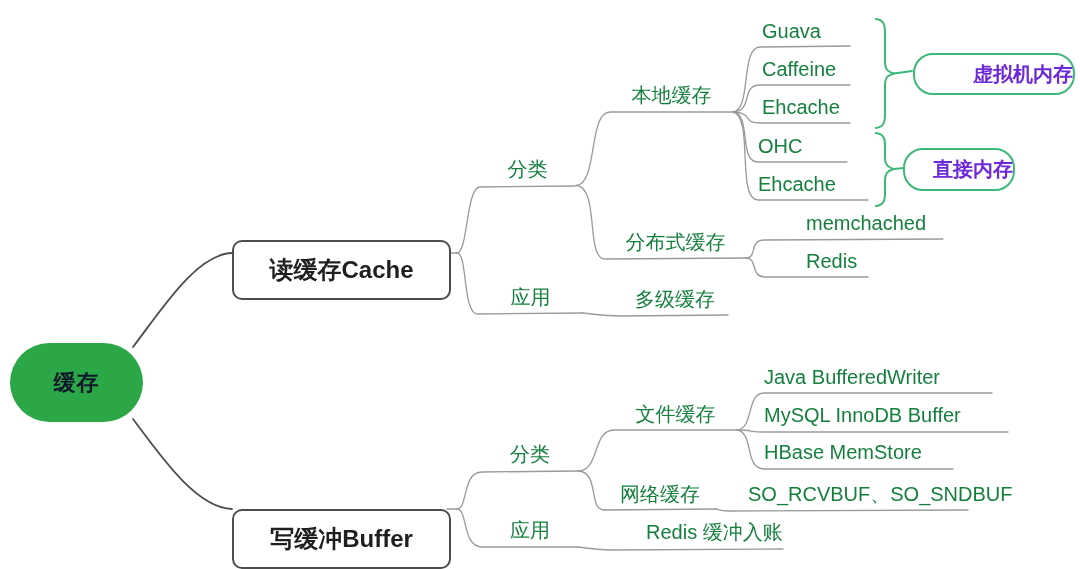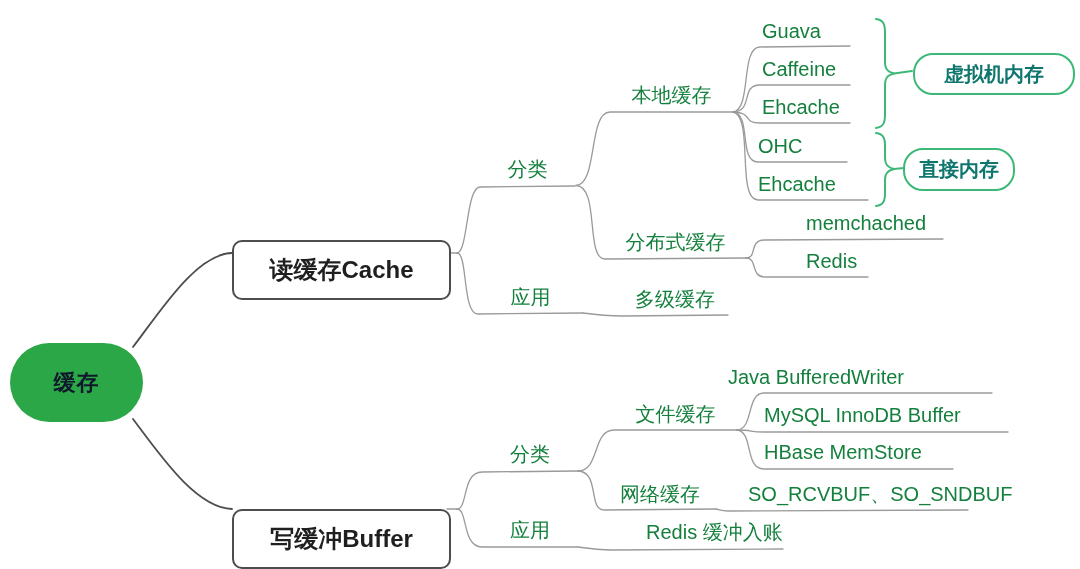--- a/index.html
+++ b/index.html
@@ -26,22 +26,22 @@
   .root-pill span{color:#0f172a;font-weight:bold;font-size:22px;letter-spacing:1px;}
   .main-box{
     width:215px;height:56px;border:2px solid var(--box-border);border-radius:10px;
     background:#ffffff;display:flex;align-items:center;justify-content:center;
     font-weight:bold;font-size:24px;color:#1f1f1f;
   }
   .read-box{left:232px;top:240px;}
   .write-box{left:232px;top:509px;}
   .group-pill{
     border:2px solid var(--accent-green);border-radius:20px;background:#ffffff;
-    display:flex;align-items:center;justify-content:center;
-    font-weight:bold;font-size:20px;color:#0f766e;
+    display:flex;align-items:center;justify-content:flex-end;
+    font-weight:bold;font-size:20px;color:#6d28d9;
   }
   .vm-pill{left:913px;top:53px;width:158px;height:38px;}
   .direct-pill{left:903px;top:148px;width:108px;height:39px;}
 </style>
 </head>
 <body>
 
 <div class="stage">
 
   <svg class="wires" viewBox="0 0 1080 569" xmlns="http://www.w3.org/2000/svg">
@@ -113,21 +113,21 @@
 
   <div class="node lbl ctr" style="left:605px;top:231px;width:141px;">分布式缓存</div>
   <div class="node lbl" style="left:806px;top:212px;">memchached</div>
   <div class="node lbl" style="left:806px;top:250px;">Redis</div>
 
   <div class="node lbl ctr" style="left:478px;top:286px;width:105px;">应用</div>
   <div class="node lbl ctr" style="left:622px;top:288px;width:106px;">多级缓存</div>
 
   <div class="node lbl ctr" style="left:482px;top:443px;width:96px;">分类</div>
   <div class="node lbl ctr" style="left:614px;top:403px;width:123px;">文件缓存</div>
-  <div class="node lbl" style="left:728px;top:366px;">Java BufferedWriter</div>
+  <div class="node lbl" style="left:764px;top:366px;">Java BufferedWriter</div>
   <div class="node lbl" style="left:764px;top:404px;">MySQL InnoDB Buffer</div>
   <div class="node lbl ctr" style="left:604px;top:483px;width:112px;">网络缓存</div>
   <div class="node lbl" style="left:764px;top:441px;">HBase MemStore</div>
   <div class="node lbl" style="left:748px;top:483px;">SO_RCVBUF、SO_SNDBUF</div>
   <div class="node lbl ctr" style="left:482px;top:519px;width:96px;">应用</div>
   <div class="node lbl" style="left:646px;top:521px;">Redis 缓冲入账</div>
 
 </div>
 
 </body></html>

